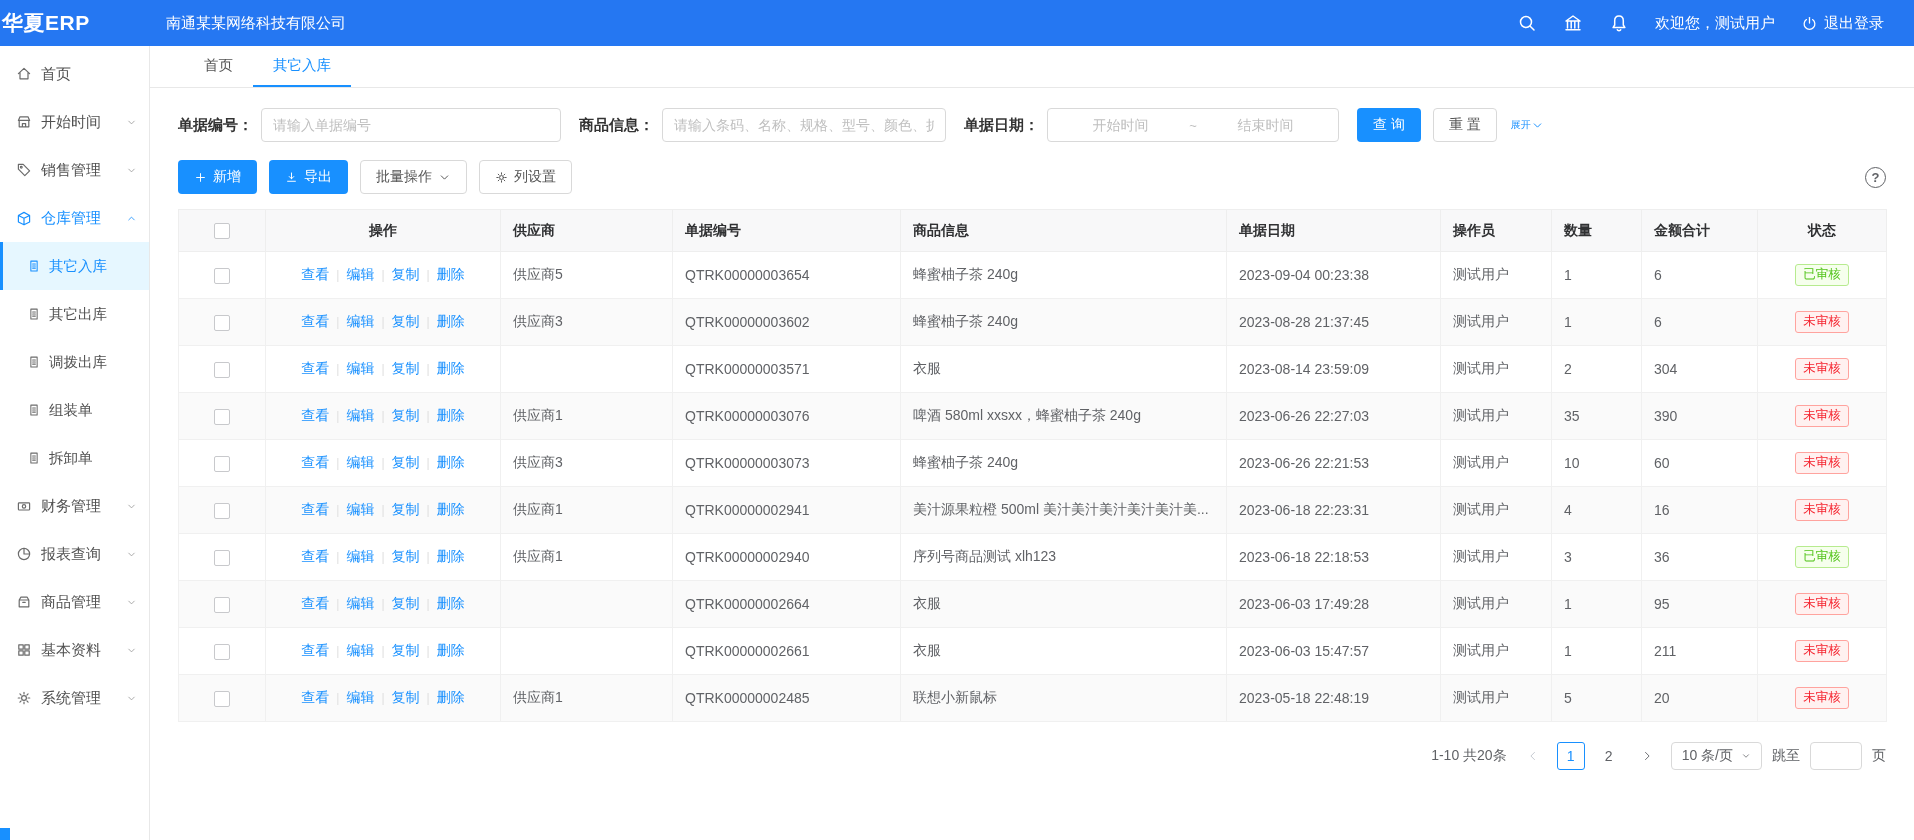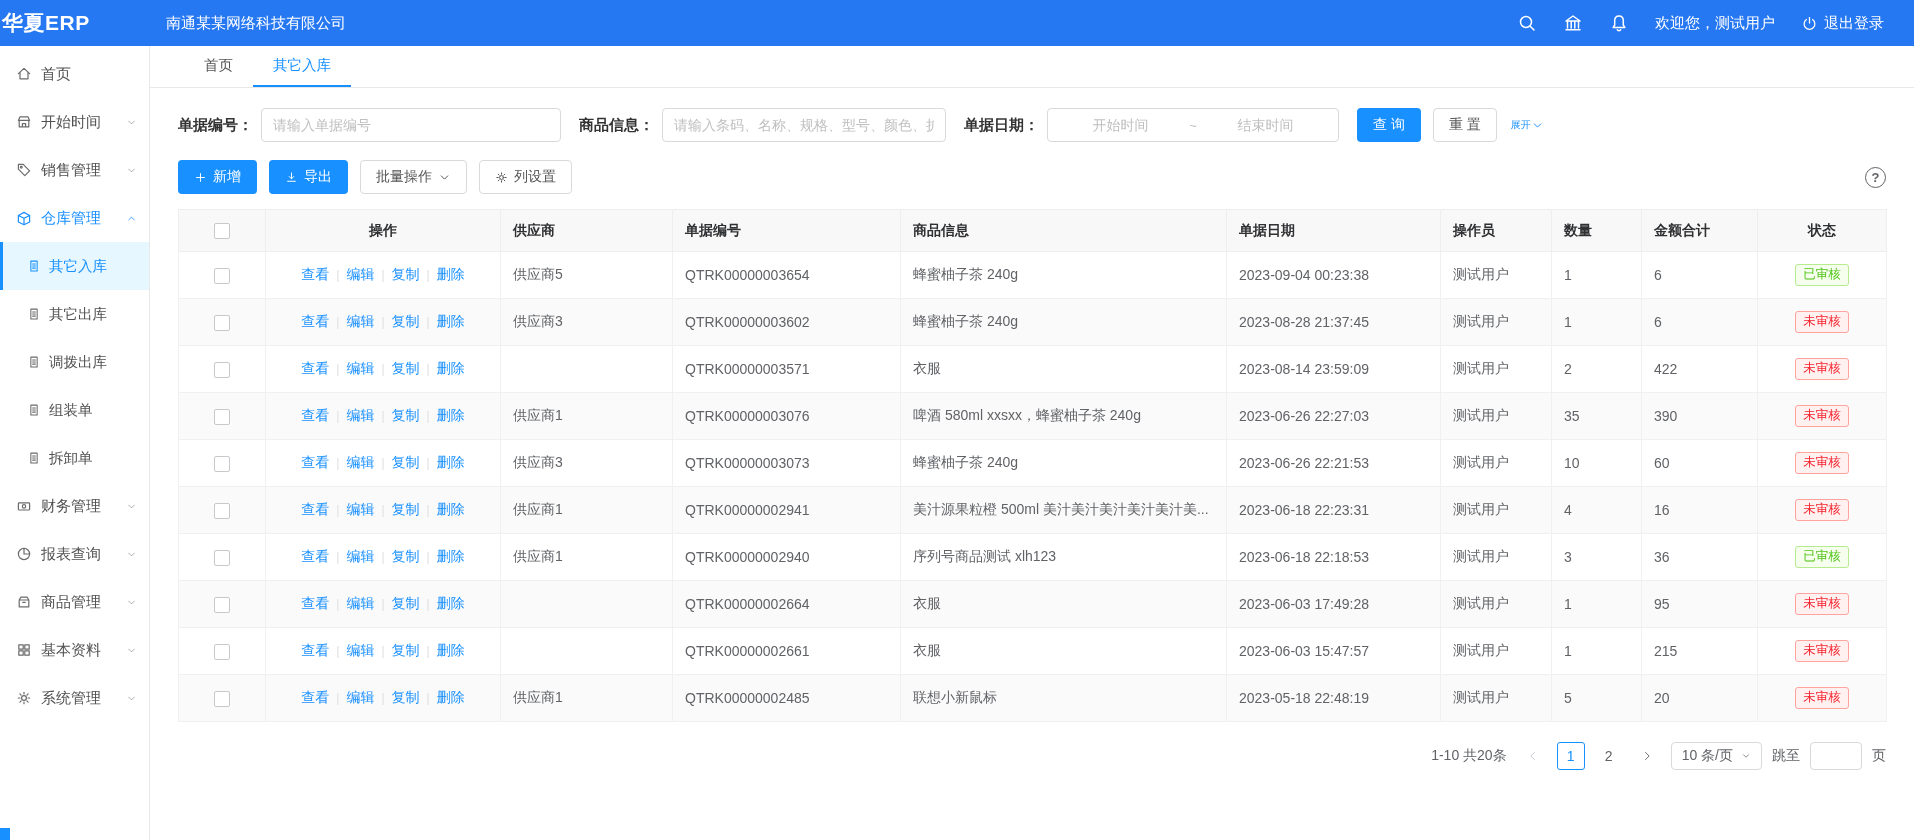--- a/index.html
+++ b/index.html
@@ -416,21 +416,21 @@
             </tr>
             <tr>
               <td class="c-check"><span class="checkbox"></span></td>
               <td class="c-actions"><a class="alink">查看</a><span class="asep">|</span><a class="alink">编辑</a><span class="asep">|</span><a class="alink">复制</a><span class="asep">|</span><a class="alink">删除</a></td>
               <td></td>
               <td>QTRK00000003571</td>
               <td>衣服</td>
               <td>2023-08-14 23:59:09</td>
               <td>测试用户</td>
               <td>2</td>
-              <td>422</td>
+              <td>304</td>
               <td class="c-status"><span class="badge pending">未审核</span></td>
             </tr>
             <tr>
               <td class="c-check"><span class="checkbox"></span></td>
               <td class="c-actions"><a class="alink">查看</a><span class="asep">|</span><a class="alink">编辑</a><span class="asep">|</span><a class="alink">复制</a><span class="asep">|</span><a class="alink">删除</a></td>
               <td>供应商1</td>
               <td>QTRK00000003076</td>
               <td>啤酒 580ml xxsxx，蜂蜜柚子茶 240g</td>
               <td>2023-06-26 22:27:03</td>
               <td>测试用户</td>
@@ -488,21 +488,21 @@
             </tr>
             <tr>
               <td class="c-check"><span class="checkbox"></span></td>
               <td class="c-actions"><a class="alink">查看</a><span class="asep">|</span><a class="alink">编辑</a><span class="asep">|</span><a class="alink">复制</a><span class="asep">|</span><a class="alink">删除</a></td>
               <td></td>
               <td>QTRK00000002661</td>
               <td>衣服</td>
               <td>2023-06-03 15:47:57</td>
               <td>测试用户</td>
               <td>1</td>
-              <td>215</td>
+              <td>211</td>
               <td class="c-status"><span class="badge pending">未审核</span></td>
             </tr>
             <tr>
               <td class="c-check"><span class="checkbox"></span></td>
               <td class="c-actions"><a class="alink">查看</a><span class="asep">|</span><a class="alink">编辑</a><span class="asep">|</span><a class="alink">复制</a><span class="asep">|</span><a class="alink">删除</a></td>
               <td>供应商1</td>
               <td>QTRK00000002485</td>
               <td>联想小新鼠标</td>
               <td>2023-05-18 22:48:19</td>
               <td>测试用户</td>

